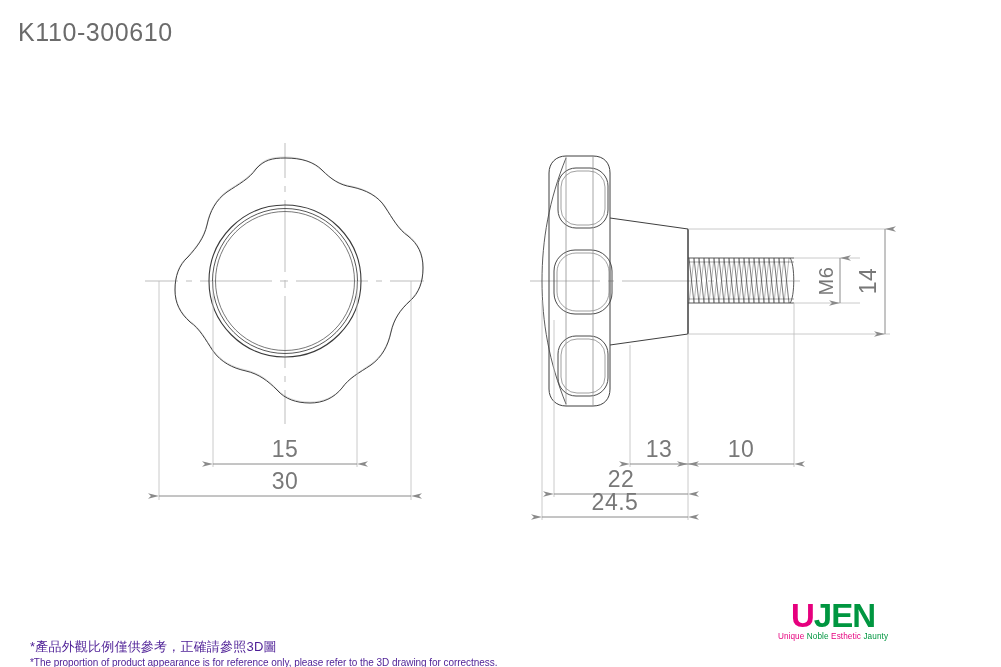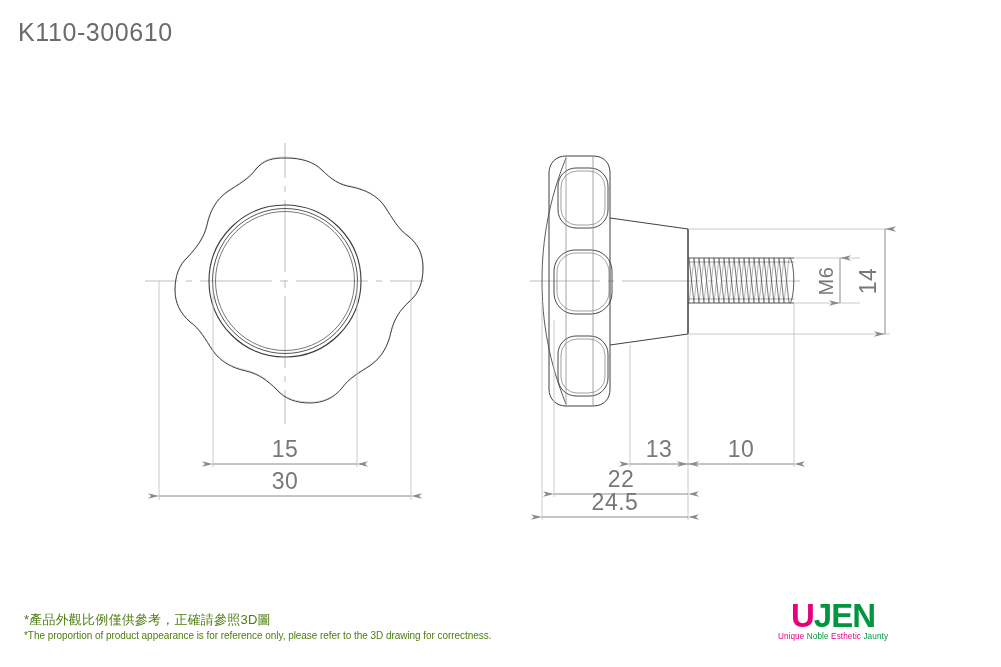--- a/index.html
+++ b/index.html
@@ -26,25 +26,26 @@
     left: 18px;
     top: 18px;
     font-size: 25px;
     letter-spacing: 0.6px;
     color: #6b6b6b;
     font-family: "Liberation Sans", sans-serif;
     white-space: nowrap;
   }
   .footer-note {
     position: absolute;
-    left: 24px;
+    left: 30px;
     font-size: 12.5px;
-    color: #4d7c0f;
+    color: #4c1d95;
     white-space: nowrap;
     font-family: "Liberation Sans", sans-serif;
+    margin-top: 27px;
   }
   .footer-note.zh { top: 611px; font-size: 13px; letter-spacing: 0.2px; }
   .footer-note.en { top: 630px; font-size: 10px; letter-spacing: -0.05px; }
 
   .logo-block {
     position: absolute;
     right: 12px;
     top: 599px;
     width: 130px;
     text-align: center;

